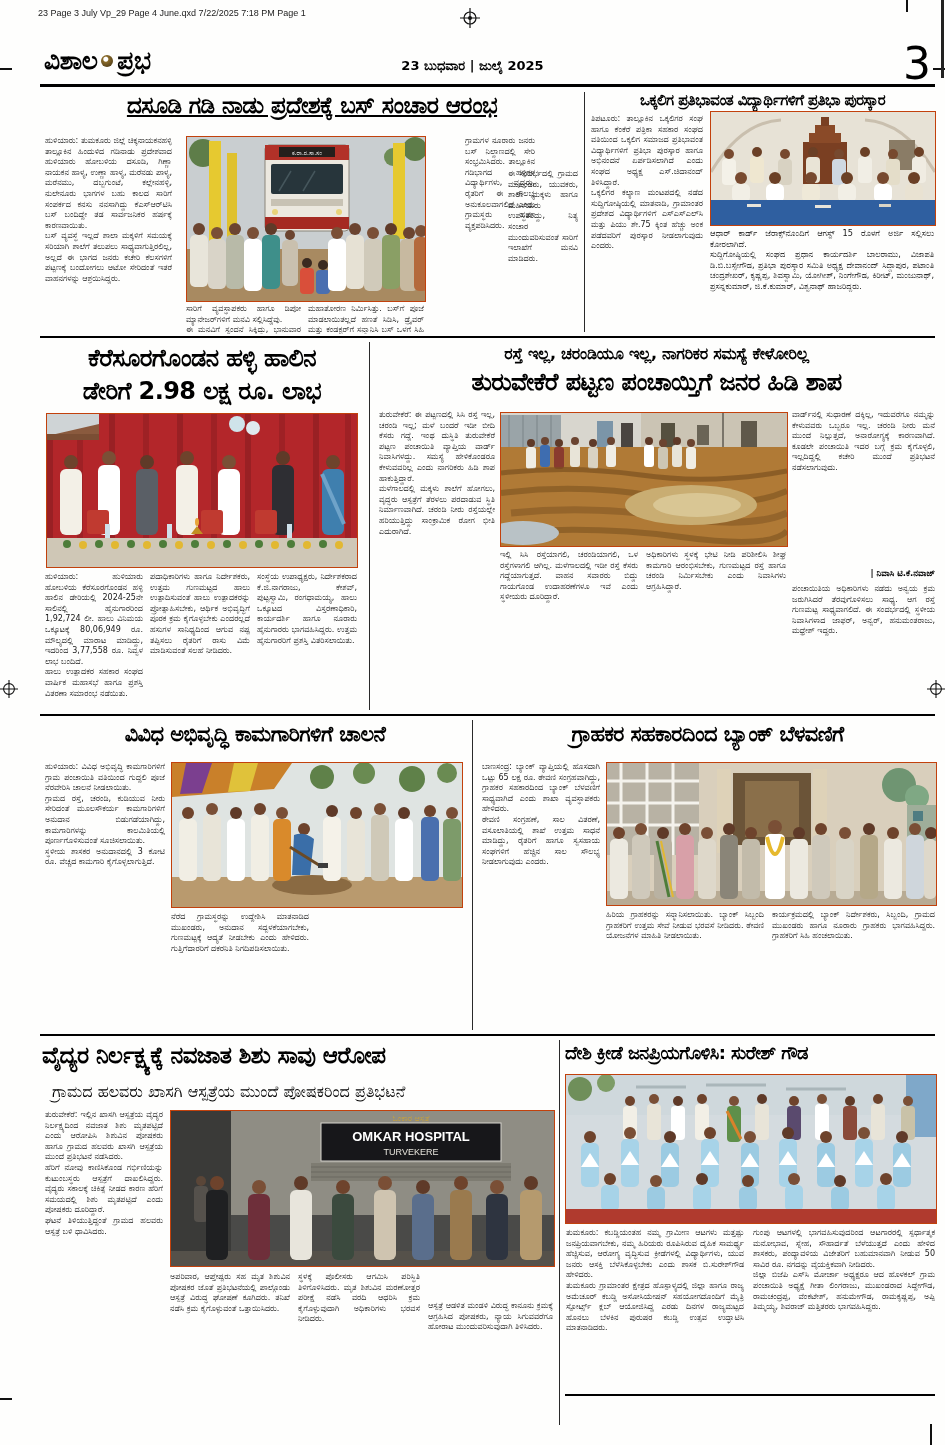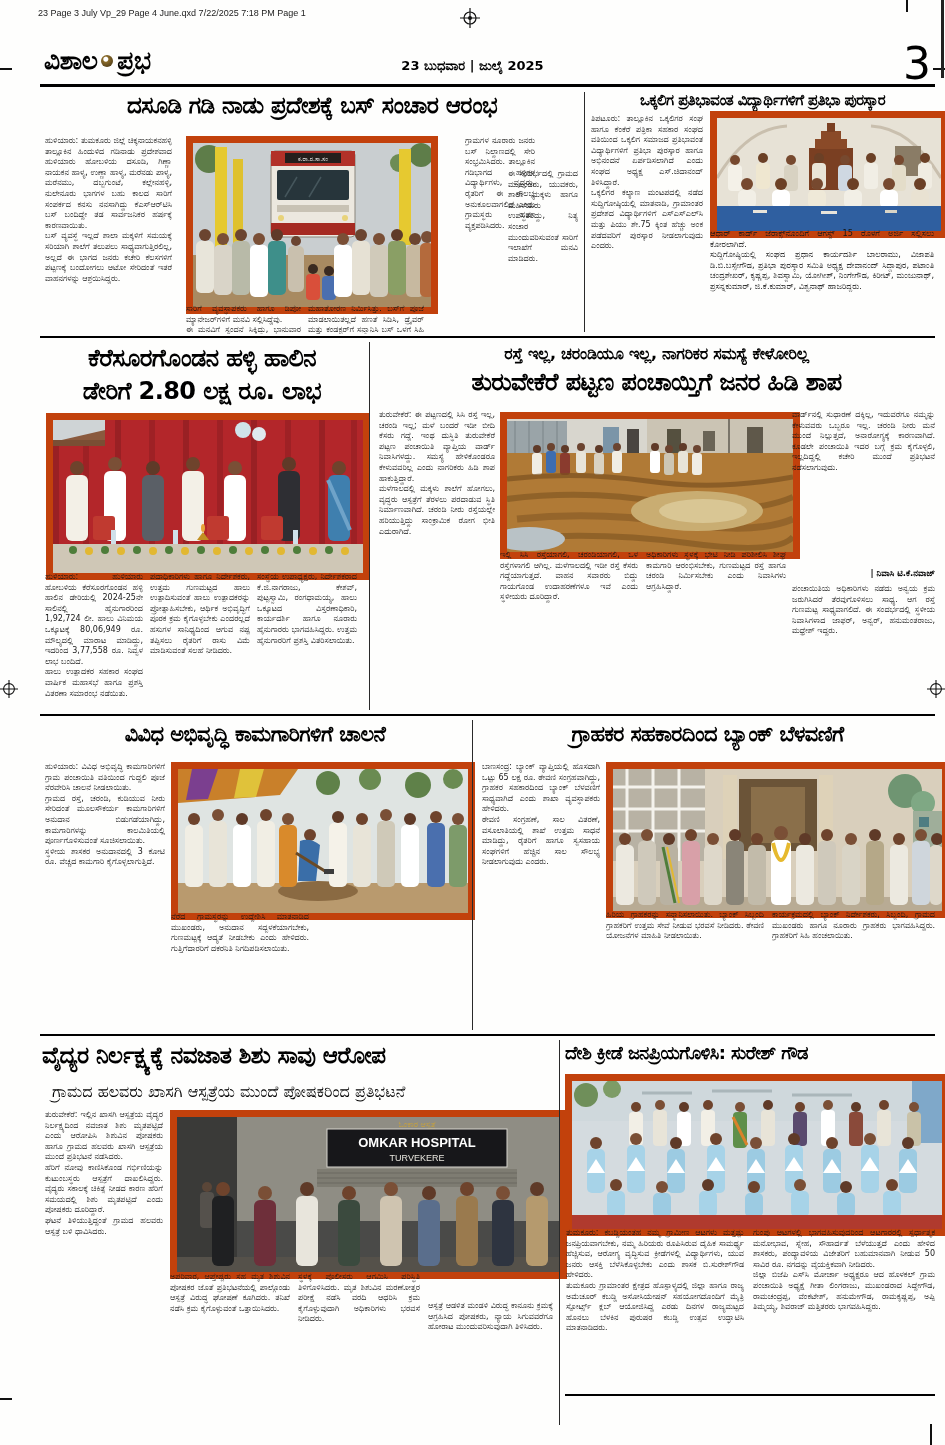--- a/index.html
+++ b/index.html
@@ -14,21 +14,21 @@
   .pagenum{position:absolute;right:14px;top:38px;font-size:44px;font-weight:400;color:#000;
         font-family:"DejaVu Sans",sans-serif;}
   .hrule{position:absolute;background:#000;}
   .vrule{position:absolute;background:#2a2a2a;width:1px;}
   .headline{position:absolute;font-weight:800;color:#000;text-align:center;letter-spacing:-0.6px;line-height:1.18;}
   .kicker{position:absolute;font-weight:700;color:#000;text-align:center;letter-spacing:-0.3px;}
   .subhead{position:absolute;font-weight:500;color:#000;text-align:left;}
   .col{position:absolute;font-size:8px;line-height:10.6px;text-align:justify;color:#161616;
         white-space:pre-line;overflow:hidden;}
   .byline{position:absolute;font-size:8.5px;font-weight:700;text-align:right;color:#000;}
-  .photo{position:absolute;overflow:hidden;background:#cfcfcb;border:7px solid #c2410c;}
+  .photo{position:absolute;overflow:hidden;background:#cfcfcb;border:1px solid #c2410c;}
   .photo svg{display:block;width:100%;height:100%;}
   .mark{position:absolute;color:#222;}
   .reg{position:absolute;}
 </style>
 </head>
 <body>
 
 <div class="page">
 
   <div class="slug">23 Page 3 July Vp_29 Page 4 June.qxd  7/22/2025  7:18 PM  Page 1</div>
@@ -54,21 +54,21 @@
 
   <div class="masthead-logo">
     <span>ವಿಶಾಲ</span>
     <span class="logo-dot"></span>
     <span>ಪ್ರಭ</span>
   </div>
   <div class="dateline">23 ಬುಧವಾರ | ಜುಲೈ 2025</div>
   <div class="pagenum">3</div>
   <div class="hrule" style="left:40px;top:84px;width:895px;height:3px;"></div>
 
-  <div class="headline" style="left:42px;top:92px;width:540px;font-size:23px;">ದಸೂಡಿ ಗಡಿ ನಾಡು ಪ್ರದೇಶಕ್ಕೆ ಬಸ್ ಸಂಚಾರ ಆರಂಭ</div>
+  <div class="headline" style="left:42px;top:92px;width:540px;font-size:23px;text-decoration:underline;">ದಸೂಡಿ ಗಡಿ ನಾಡು ಪ್ರದೇಶಕ್ಕೆ ಬಸ್ ಸಂಚಾರ ಆರಂಭ</div>
   <div class="col" style="left:45px;top:136px;width:127px;height:196px;">ಹುಳಿಯಾರು: ತುಮಕೂರು ಜಿಲ್ಲೆ ಚಿಕ್ಕನಾಯಕನಹಳ್ಳಿ ತಾಲ್ಲೂಕಿನ ಹಿಂದುಳಿದ ಗಡಿನಾಡು ಪ್ರದೇಶವಾದ ಹುಳಿಯಾರು ಹೋಬಳಿಯ ದಸೂಡಿ, ಗಿಣ್ಣಾ ನಾಯಕನ ಹಾಳ್ಯ, ಉಣ್ಣಾ ಹಾಳ್ಯ, ಮರೆನಡು ಪಾಳ್ಯ, ಮರೆನಮು, ದಬ್ಬಗುಂಟೆ, ಕಲ್ಲೇನಹಳ್ಳಿ, ನುಲೇನೂರು ಭಾಗಗಳ ಬಹು ಕಾಲದ ಸಾರಿಗೆ ಸಂಪರ್ಕದ ಕನಸು ನನಸಾಗಿದ್ದು ಕೆಎಸ್‌ಆರ್‌ಟಿಸಿ ಬಸ್ ಬಂದಿದ್ದೇ ತಡ ಸಾರ್ವಜನಿಕರ ಹರ್ಷಕ್ಕೆ ಕಾರಣವಾಯಿತು.
 ಬಸ್ ವ್ಯವಸ್ಥೆ ಇಲ್ಲದೆ ಶಾಲಾ ಮಕ್ಕಳಿಗೆ ಸಮಯಕ್ಕೆ ಸರಿಯಾಗಿ ಶಾಲೆಗೆ ತಲುಪಲು ಸಾಧ್ಯವಾಗುತ್ತಿರಲಿಲ್ಲ, ಅಲ್ಲದೆ ಈ ಭಾಗದ ಜನರು ಕಚೇರಿ ಕೆಲಸಗಳಿಗೆ ಪಟ್ಟಣಕ್ಕೆ ಬಂದೋಗಲು ಆಟೋ ಸೇರಿದಂತೆ ಇತರೆ ವಾಹನಗಳನ್ನು ಆಶ್ರಯಿಸಿದ್ದರು.</div>
   <div class="photo" style="left:186px;top:136px;width:238px;height:164px;">
     <svg viewBox="0 0 238 164" preserveAspectRatio="none">
       <rect width="238" height="164" fill="#c9ced0"></rect>
       <rect y="112" width="238" height="52" fill="#a88a61"></rect>
       <circle cx="16" cy="16" r="14" fill="#5e7d49"></circle>
         <circle cx="228" cy="12" r="12" fill="#5e7d49"></circle>
         <circle cx="206" cy="20" r="9" fill="#6d8c55"></circle>
       <rect x="22" y="4" width="12" height="104" fill="#e6c930"></rect>
@@ -177,21 +177,21 @@
         <rect x="104" y="93" width="16" height="3" fill="#e8e4da"></rect>
         <rect x="168" y="92" width="12" height="3" fill="#d9d4c6"></rect>
     </svg>
   </div>
   <div class="col" style="left:710px;top:228px;width:224px;height:106px;font-size:8.2px;">ಆಧಾರ್ ಕಾರ್ಡ್ ಜೆರಾಕ್ಸ್‌ನೊಂದಿಗೆ ಆಗಸ್ಟ್ 15 ರೊಳಗೆ ಅರ್ಜಿ ಸಲ್ಲಿಸಲು ಕೋರಲಾಗಿದೆ.
 ಸುದ್ದಿಗೋಷ್ಠಿಯಲ್ಲಿ ಸಂಘದ ಪ್ರಧಾನ ಕಾರ್ಯದರ್ಶಿ ಬಾಲರಾಮು, ವಿಜಾಪತಿ ಡಿ.ಬಿ.ಬಸ್ಸೇಗೌಡ, ಪ್ರತಿಭಾ ಪುರಸ್ಕಾರ ಸಮಿತಿ ಅಧ್ಯಕ್ಷ ದೇವಾನಂದ್ ಸಿದ್ದಾಪುರ, ಪಟಾಂತಿ ಚಂದ್ರಶೇಖರ್, ಕೃಷ್ಣಪ್ಪ, ಶಿವಸ್ವಾಮಿ, ಯೋಗೀಶ್, ನಿಂಗೇಗೌಡ, ಕಿರೀಟ್, ಮಂಜುನಾಥ್, ಪ್ರಸನ್ನಕುಮಾರ್, ಜಿ.ಕೆ.ಕುಮಾರ್, ವಿಶ್ವನಾಥ್ ಹಾಜರಿದ್ದರು.</div>
 
   <div class="hrule" style="left:40px;top:336px;width:895px;height:2px;"></div>
 
   <div class="headline" style="left:42px;top:344px;width:320px;font-size:24px;">ಕೆರೆಸೂರಗೊಂಡನ ಹಳ್ಳಿ ಹಾಲಿನ</div>
-  <div class="headline" style="left:42px;top:377px;width:320px;font-size:24px;">ಡೇರಿಗೆ 2.80 ಲಕ್ಷ ರೂ. ಲಾಭ</div>
+  <div class="headline" style="left:42px;top:377px;width:320px;font-size:24px;">ಡೇರಿಗೆ 2.98 ಲಕ್ಷ ರೂ. ಲಾಭ</div>
   <div class="photo" style="left:46px;top:413px;width:310px;height:153px;">
     <svg viewBox="0 0 310 153" preserveAspectRatio="none">
       <rect width="310" height="153" fill="#b3262a"></rect>
       <rect x="0" width="6" height="153" fill="#992024"></rect>
         <rect x="30" width="6" height="153" fill="#9e2125"></rect>
         <rect x="62" width="6" height="153" fill="#992024"></rect>
         <rect x="96" width="6" height="153" fill="#9e2125"></rect>
         <rect x="130" width="6" height="153" fill="#992024"></rect>
         <rect x="164" width="6" height="153" fill="#9e2125"></rect>
         <rect x="198" width="6" height="153" fill="#992024"></rect>

